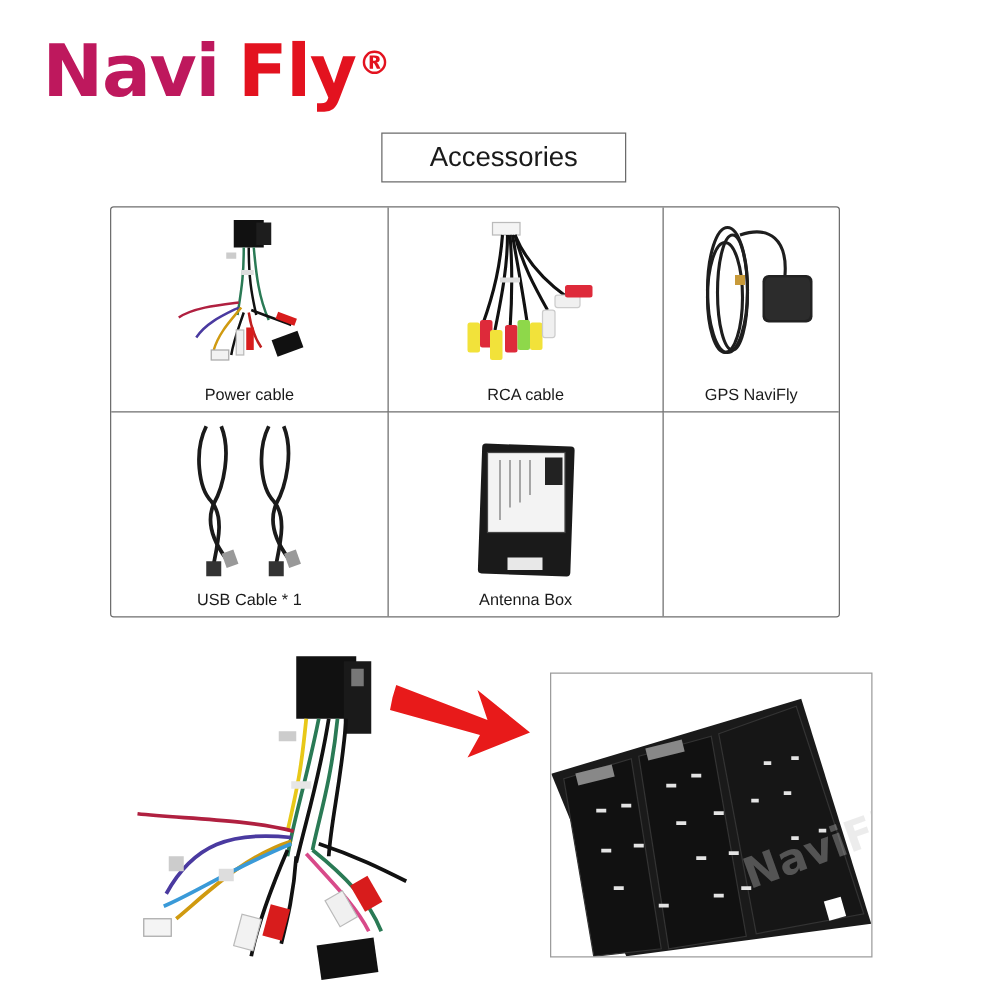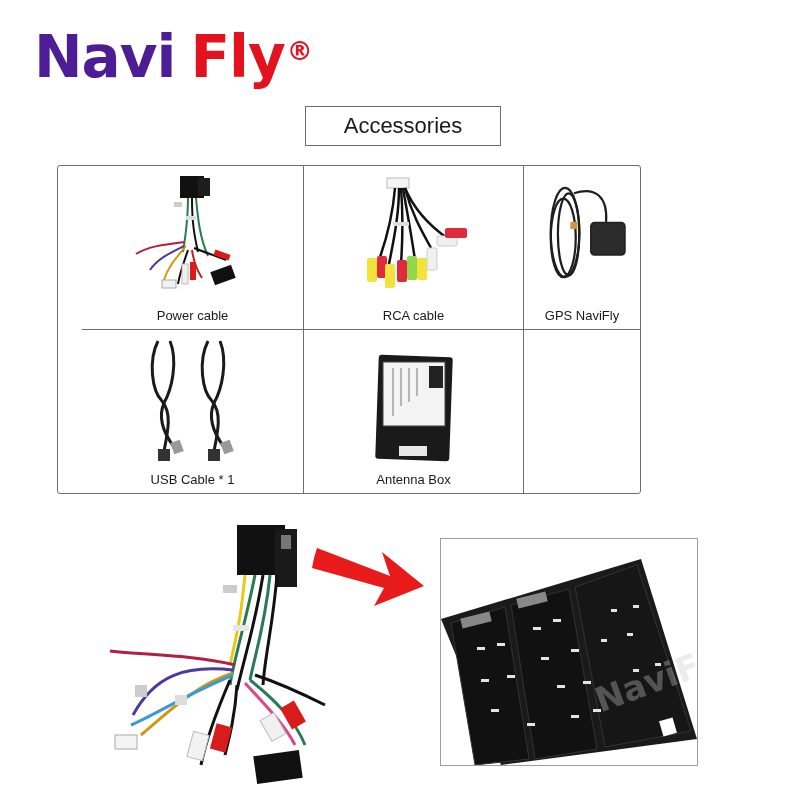--- a/index.html
+++ b/index.html
@@ -3,35 +3,35 @@
 <meta charset="utf-8">
 <style>
   html, body { margin: 0; padding: 0; background: #ffffff; }
   body { width: 800px; height: 800px; position: relative; overflow: hidden;
          font-family: "Liberation Sans", sans-serif; color: #1a1a1a; }
 
   
   .logo { position: absolute; left: 34px; top: 22px; height: 70px;
           font-family: "DejaVu Sans", sans-serif; font-weight: bold;
           font-size: 58px; line-height: 70px; letter-spacing: -1px; white-space: nowrap; }
-  .logo .navi { color: #4c1d95; }
+  .logo .navi { color: #be185d; }
   .logo .fly  { color: #e3121f; margin-left: 15px; }
   .logo .reg  { color: #e3121f; font-size: 26px; vertical-align: top;
                 position: relative; top: -6px; margin-left: 2px; }
 
   
   .section-title { position: absolute; left: 305px; top: 106px; width: 196px; height: 40px;
                    border: 1.5px solid #6b6b6b; box-sizing: border-box;
                    display: flex; align-items: center; justify-content: center;
                    font-size: 22px; color: #1a1a1a; }
 
   
-  .grid { position: absolute; left: 57px; top: 165px; width: 584px; height: 329px;
+  .grid { position: absolute; left: 88px; top: 165px; width: 584px; height: 329px;
           border: 1.5px solid #6e6e6e; border-radius: 3px; box-sizing: border-box;
-          display: grid; grid-template-columns: 222px 220px 1fr; grid-template-rows: 164px 1fr; padding-left: 24px; }
+          display: grid; grid-template-columns: 222px 220px 1fr; grid-template-rows: 164px 1fr; }
   .cell { position: relative; box-sizing: border-box; }
   .cell.bor-r { border-right: 1.5px solid #6e6e6e; }
   .cell.bor-b { border-bottom: 1.5px solid #6e6e6e; }
   .cell .art { position: absolute; left: 0; right: 0; top: 6px; bottom: 28px;
                display: flex; align-items: center; justify-content: center; }
   .cell .caption { position: absolute; left: 0; right: 0; bottom: 6px; text-align: center;
                    font-size: 13px; color: #1a1a1a; }
 
   
   .harness-large { position: absolute; left: 105px; top: 515px; width: 320px; height: 280px; }

